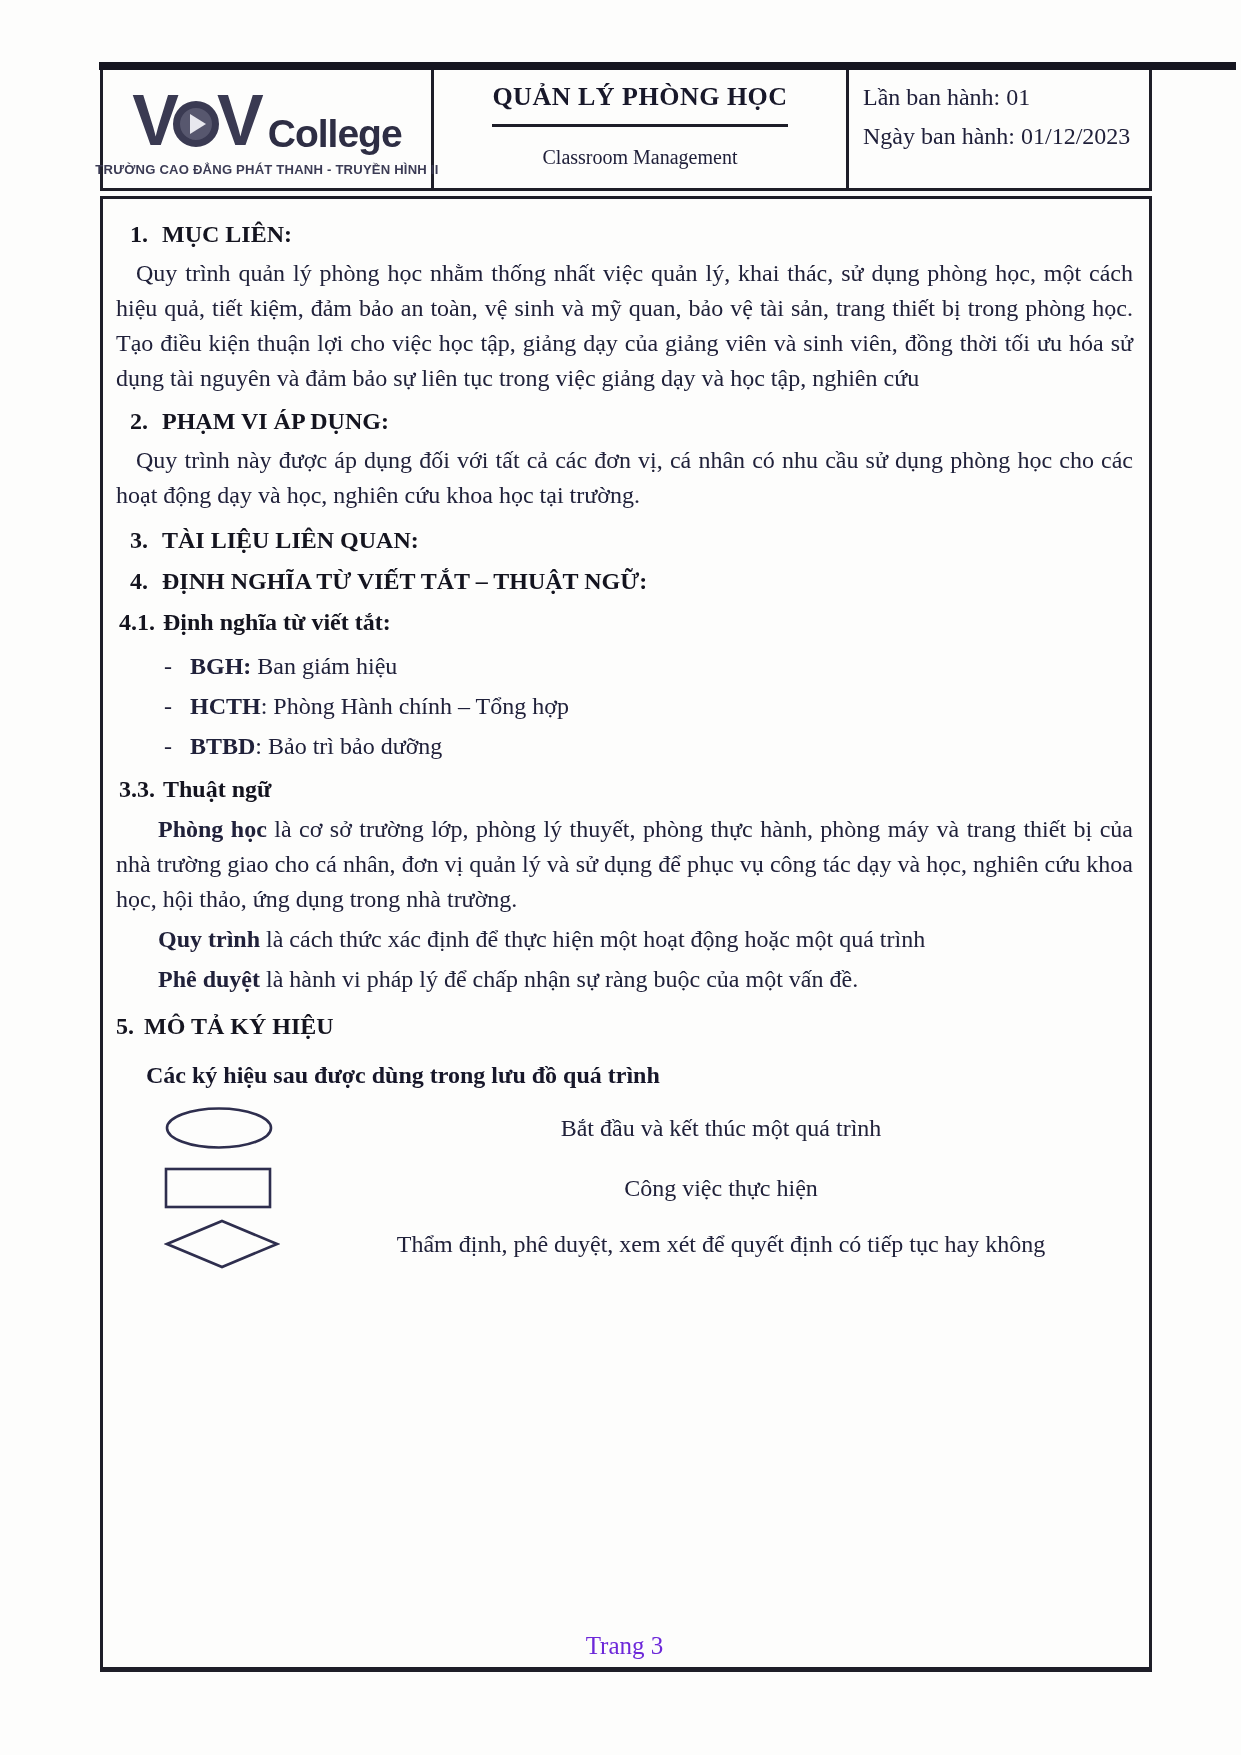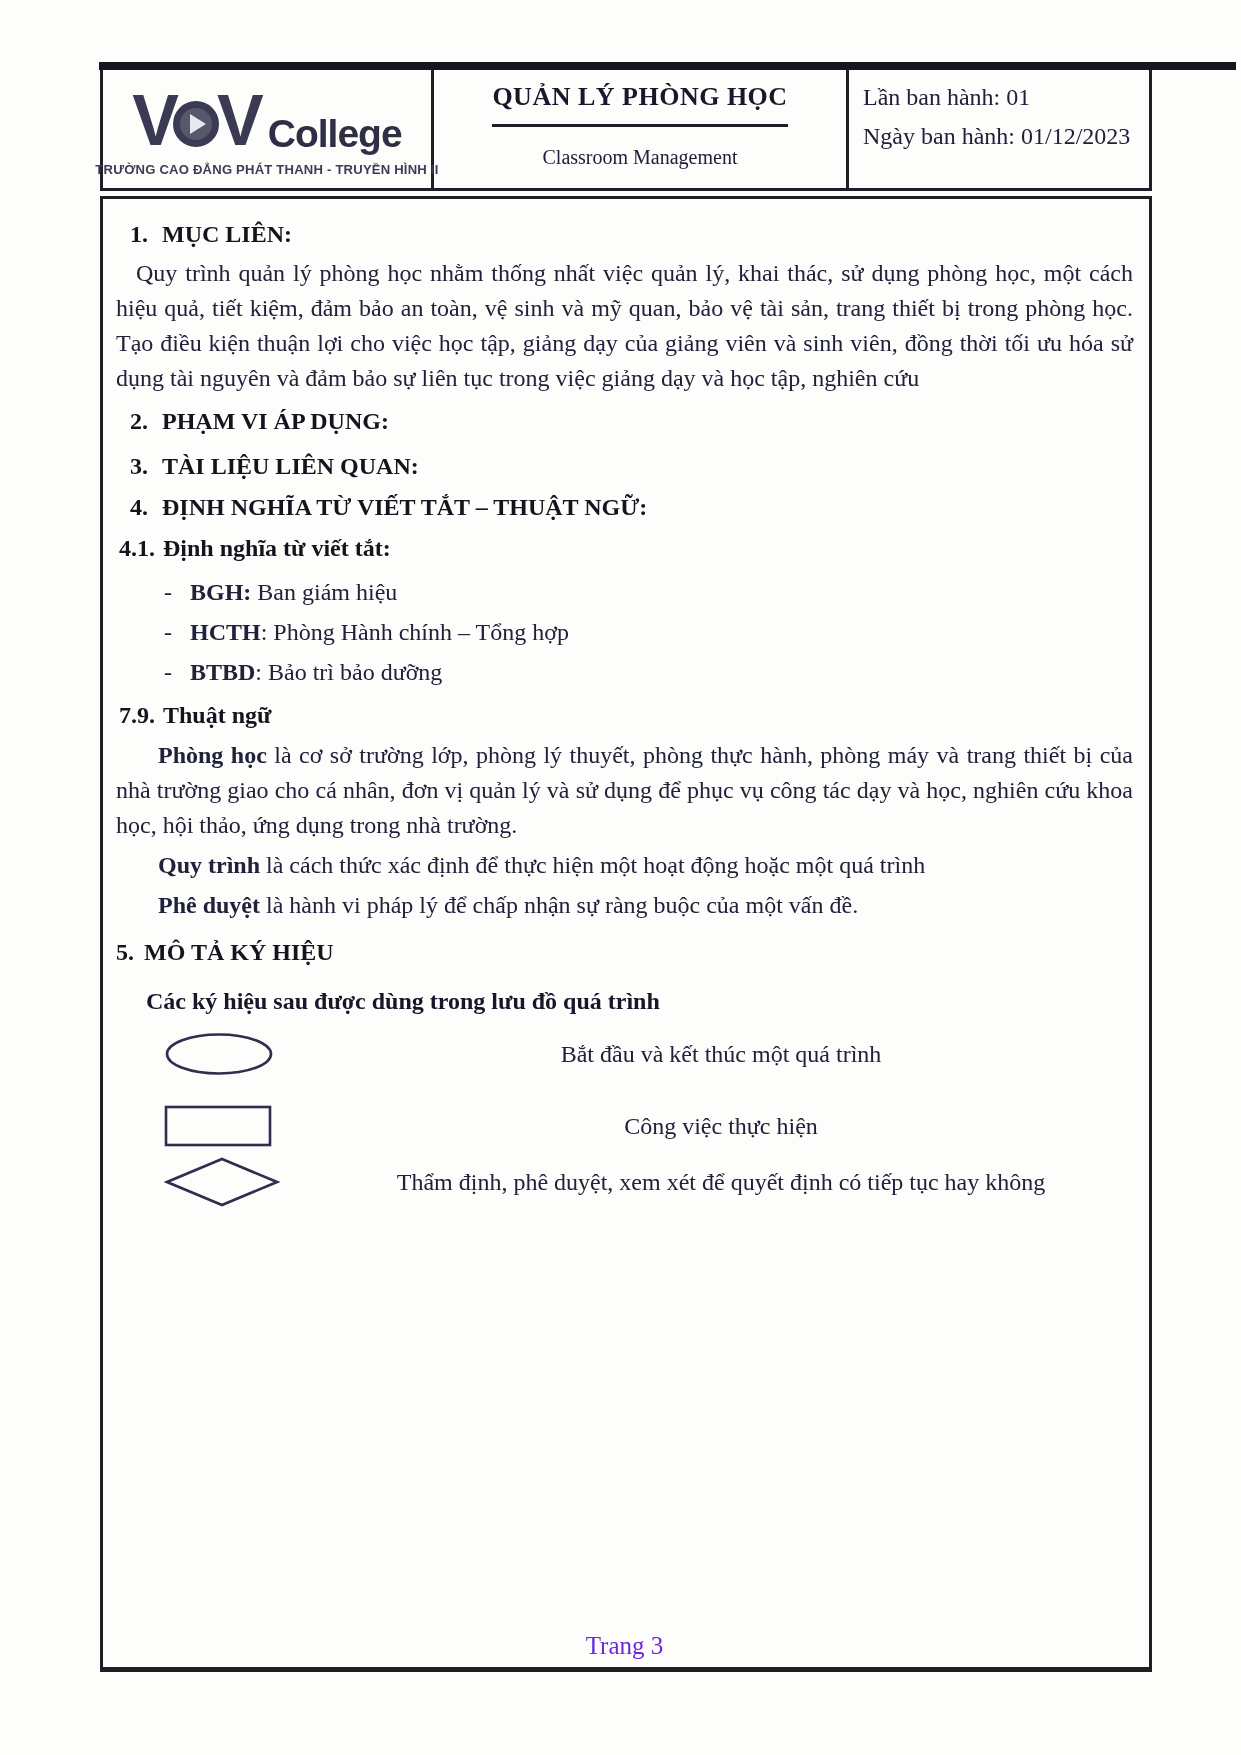--- a/index.html
+++ b/index.html
@@ -79,21 +79,21 @@
   .mt6{margin-top:6px;} .mt8{margin-top:8px;} .mt10{margin-top:10px;} .mt12{margin-top:12px;}
   .para{text-indent:20px;margin:4px 0 0 0;}
   .term-para{text-indent:42px;margin:5px 0 0 0;}
   .bullet-row{display:flex;padding-left:48px;line-height:40px;text-align:left;}
   .bullet-dash{width:26px;flex:none;}
   .sym-intro{font-weight:bold;margin:14px 0 0 30px;text-align:left;color:#17172a;}
   .sym-row{display:flex;align-items:center;text-align:center;}
   .sym-slot{width:145px;flex:none;margin-left:48px;display:flex;align-items:center;}
   .sym-label{flex:1;}
   .row-ellipse{margin-top:12px;min-height:46px;}
-  .row-rect{margin-top:28px;min-height:42px;}
+  .row-rect{margin-top:16px;min-height:42px;}
   .row-diamond{margin-top:10px;min-height:50px;}
   .row-arrow{margin-top:14px;min-height:20px;}
   svg.shape{display:block;}
   .footer{
     margin-top:auto;text-align:center;font-size:25px;line-height:30px;color:#6d28d9;
     padding-bottom:2px;
   }
 </style>
 </head>
 <body>
@@ -129,20 +129,21 @@
     <div class="h-num h-lvl1 mt6">
       <span>1.</span>
       <span>MỤC LIÊN:</span>
     </div>
     <p class="para">Quy trình quản lý phòng học nhằm thống nhất việc quản lý, khai thác, sử dụng phòng học, một cách hiệu quả, tiết kiệm, đảm bảo an toàn, vệ sinh và mỹ quan, bảo vệ tài sản, trang thiết bị trong phòng học. Tạo điều kiện thuận lợi cho việc học tập, giảng dạy của giảng viên và sinh viên, đồng thời tối ưu hóa sử dụng tài nguyên và đảm bảo sự liên tục trong việc giảng dạy và học tập, nghiên cứu</p>
 
     <div class="h-num h-lvl1 mt8">
       <span>2.</span>
       <span>PHẠM VI ÁP DỤNG:</span>
     </div>
+    <p class="para">Quy trình này được áp dụng đối với tất cả các đơn vị, cá nhân có nhu cầu sử dụng phòng học cho các hoạt động dạy và học, nghiên cứu khoa học tại trường.</p>
 
     <div class="h-num h-lvl1 mt10">
       <span>3.</span>
       <span>TÀI LIỆU LIÊN QUAN:</span>
     </div>
 
     <div class="h-num h-lvl1 mt6">
       <span>4.</span>
       <span>ĐỊNH NGHĨA TỪ VIẾT TẮT – THUẬT NGỮ:</span>
     </div>
@@ -159,21 +160,21 @@
     <div class="bullet-row">
       <span class="bullet-dash">-</span>
       <span><b>HCTH</b><span>: Phòng Hành chính – Tổng hợp</span></span>
     </div>
     <div class="bullet-row">
       <span class="bullet-dash">-</span>
       <span><b>BTBD</b><span>: Bảo trì bảo dưỡng</span></span>
     </div>
 
     <div class="h-num h-sub mt6">
-      <span>7.9.</span>
+      <span>3.3.</span>
       <span>Thuật ngữ</span>
     </div>
 
     <p class="term-para"><b>Phòng học</b><span> là cơ sở trường lớp, phòng lý thuyết, phòng thực hành, phòng máy và trang thiết bị của nhà trường giao cho cá nhân, đơn vị quản lý và sử dụng để phục vụ công tác dạy và học, nghiên cứu khoa học, hội thảo, ứng dụng trong nhà trường.</span></p>
     <p class="term-para"><b>Quy trình</b><span> là cách thức xác định để thực hiện một hoạt động hoặc một quá trình</span></p>
     <p class="term-para"><b>Phê duyệt</b><span> là hành vi pháp lý để chấp nhận sự ràng buộc của một vấn đề.</span></p>
 
     <div class="h-num h-five mt12">
       <span>5.</span>
       <span>MÔ TẢ KÝ HIỆU</span>

